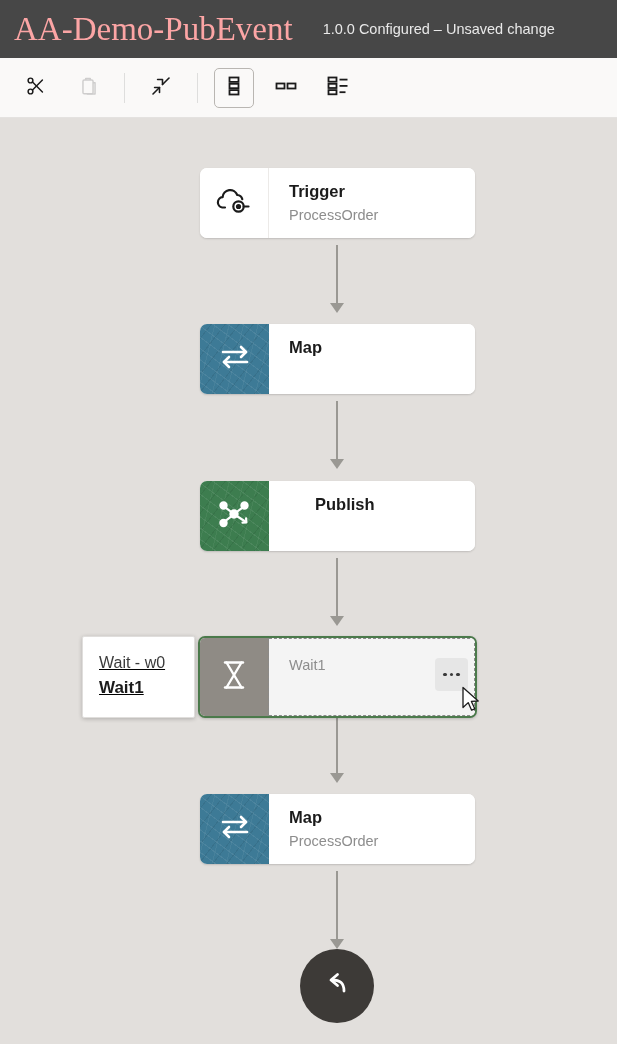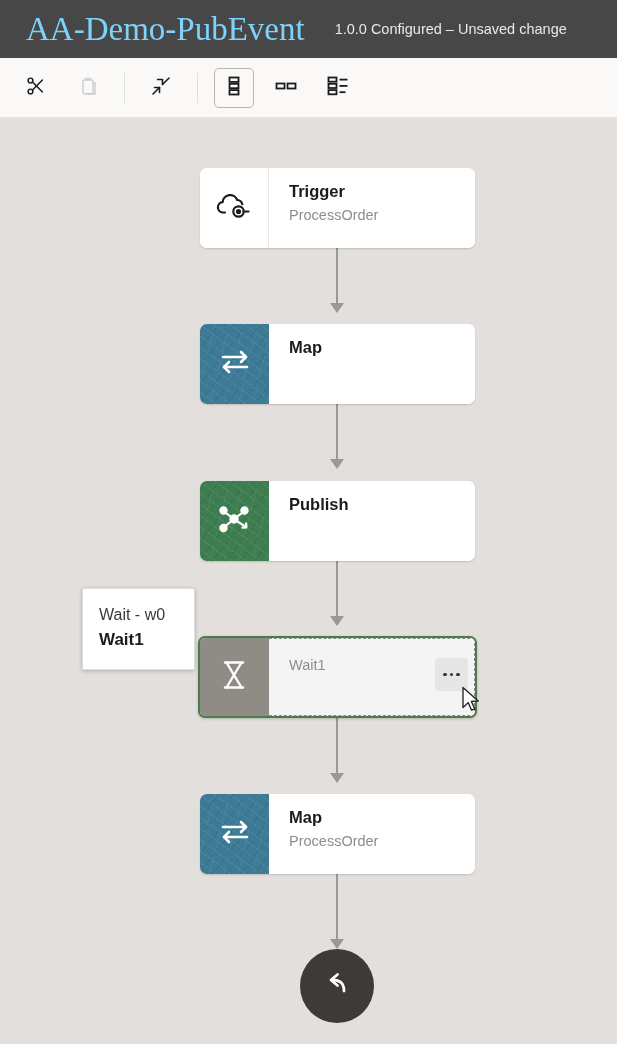--- a/index.html
+++ b/index.html
@@ -14,25 +14,25 @@
   
   .titlebar {
     position: absolute; left: 0; top: 0;
     width: 617px; height: 58px;
     background: #474747;
     display: flex; align-items: center;
     overflow: hidden;
   }
   .app-title {
     font-family: "Liberation Serif", serif;
-    color: #7dd3fc;
+    color: #fca5a5;
     font-size: 33px;
     font-weight: 400;
     letter-spacing: 0px;
-    margin-left: 26px;
+    margin-left: 14px;
     white-space: nowrap;
   }
   .app-status {
     color: #e9e9e9;
     font-size: 14.5px;
     margin-left: 30px;
     white-space: nowrap;
     flex: 0 0 auto;
     text-align: right;
   }
@@ -67,21 +67,21 @@
   
   .canvas {
     position: absolute; left: 0; top: 118px;
     width: 617px; height: 926px;
     background: #e2dfdc;
   }
 
   
   .node {
     position: absolute;
-    width: 275px; height: 80px;
+    width: 275px; height: 70px;
     background: #ffffff;
     border-radius: 7px;
     display: flex;
     box-shadow: 0 1px 2px rgba(0,0,0,.16);
     overflow: hidden;
   }
   .node-icon {
     width: 69px;
     flex: 0 0 69px;
     display: flex; align-items: center; justify-content: center;
@@ -322,21 +322,21 @@
             <line x1="32" y1="22" x2="9" y2="22"></line>
               <polyline points="14,17 9,22 14,27"></polyline>
           </svg>
         </span>
       </div>
       <div class="node-body">
         <div class="node-title">Map</div>
       </div>
     </div>
 
-    <div class="node" style="left:200px; top:363px;">
+    <div class="node" style="left:200px; top:363px;gap:26px;">
       <div class="node-icon tex" style="background:#3d7d4f;">
         <span>
           <svg width="38" height="34" viewBox="0 0 38 34" fill="none" stroke="#ffffff" stroke-width="2.2" stroke-linecap="round" stroke-linejoin="round">
             <circle cx="18" cy="17" r="3.6" fill="#ffffff"></circle>
             <circle cx="7.5" cy="8.5" r="3.1" fill="#ffffff"></circle>
             <circle cx="28.5" cy="8.5" r="3.1" fill="#ffffff"></circle>
             <circle cx="7.5" cy="26" r="3.1" fill="#ffffff"></circle>
             <line x1="9.8" y1="10.8" x2="15.3" y2="15"></line>
             <line x1="26.2" y1="10.8" x2="20.7" y2="15"></line>
             <line x1="9.8" y1="23.7" x2="15.3" y2="19.4"></line>
@@ -390,21 +390,21 @@
 
     <div class="end-node" style="left:300px; top:831px;">
       <span>
         <svg width="36" height="32" viewBox="0 0 36 32" fill="none" stroke="#ffffff" stroke-width="2.8" stroke-linecap="round" stroke-linejoin="round">
           <path d="M25 23 C25 15 21 12 13 12"></path>
           <polyline points="18.5,6.5 12,12 18.5,17.5"></polyline>
         </svg>
       </span>
     </div>
 
-    <div class="tooltip" style="left:82px; top:470px;">
+    <div class="tooltip" style="left:82px; top:518px;text-decoration:underline;">
       <div class="tt-line1">Wait - w0</div>
       <div class="tt-line2">Wait1</div>
     </div>
 
     <div class="cursor" style="left:461px; top:568px;">
       <svg width="20" height="28" viewBox="0 0 20 28">
         <path d="M2 1.5 L2 21.5 L7.2 16.6 L10.6 24.2 L13.8 22.8 L10.4 15.4 L17.2 15.0 Z" fill="#ffffff" stroke="#1b1b1b" stroke-width="1.3" stroke-linejoin="round"></path>
       </svg>
     </div>
 

